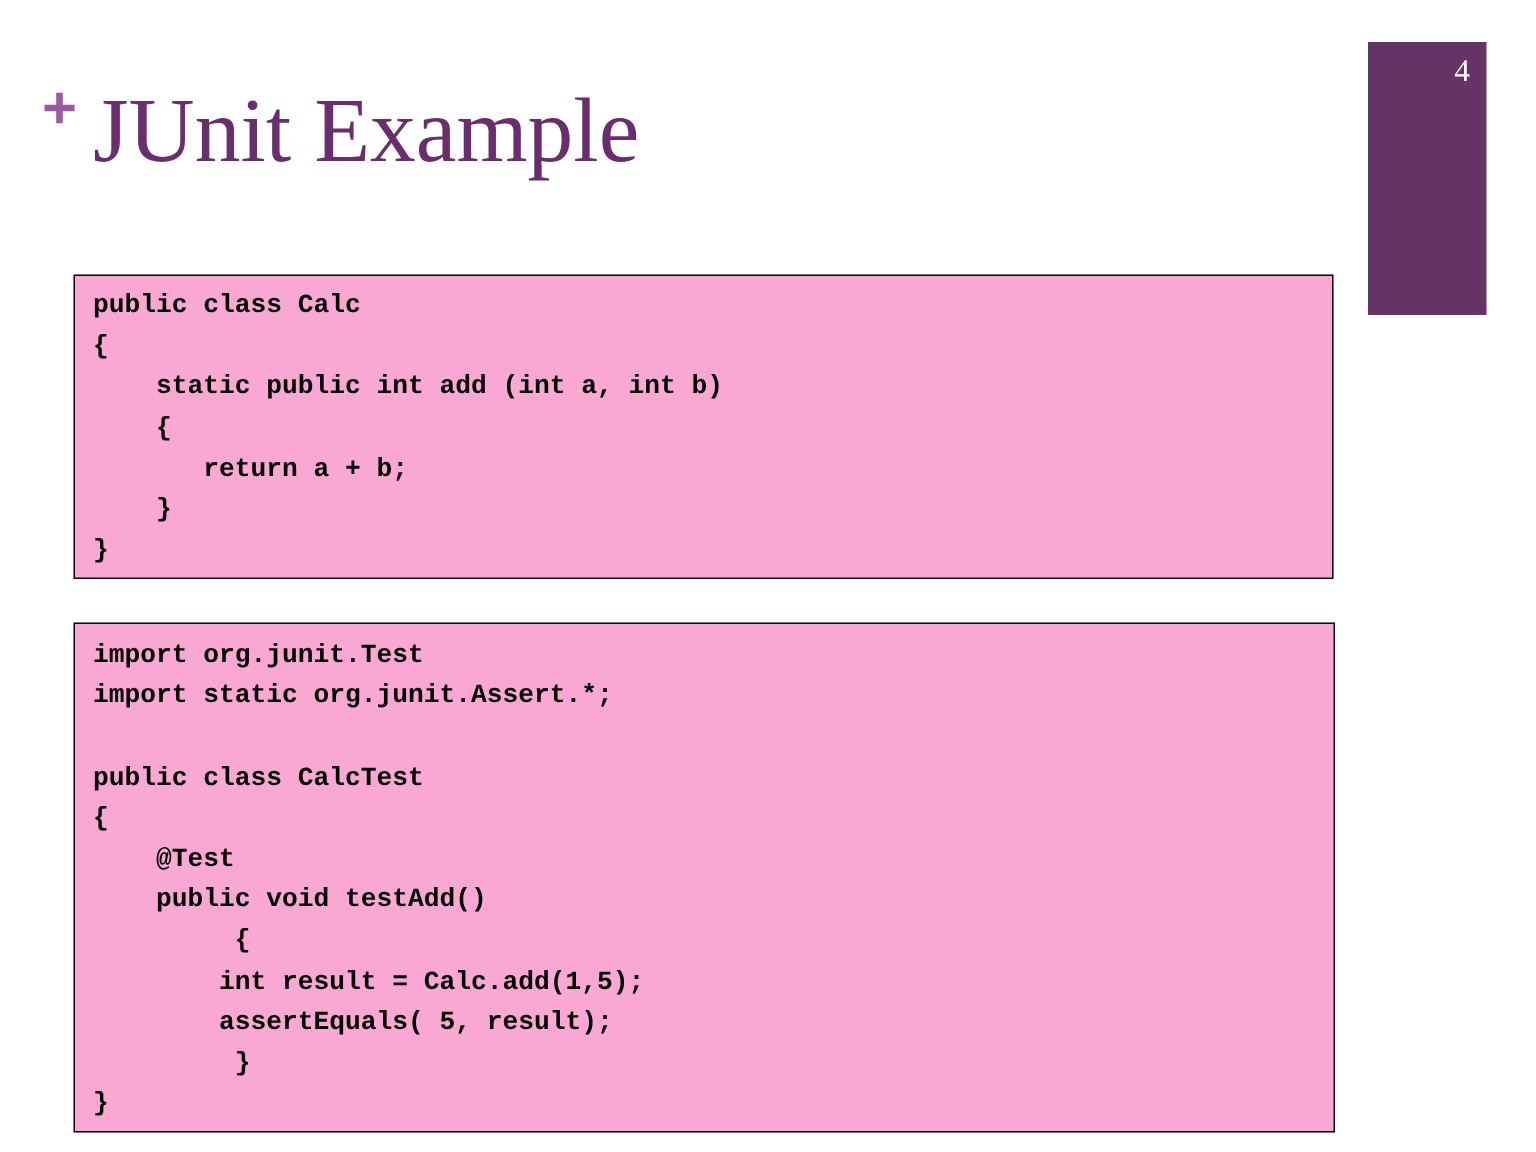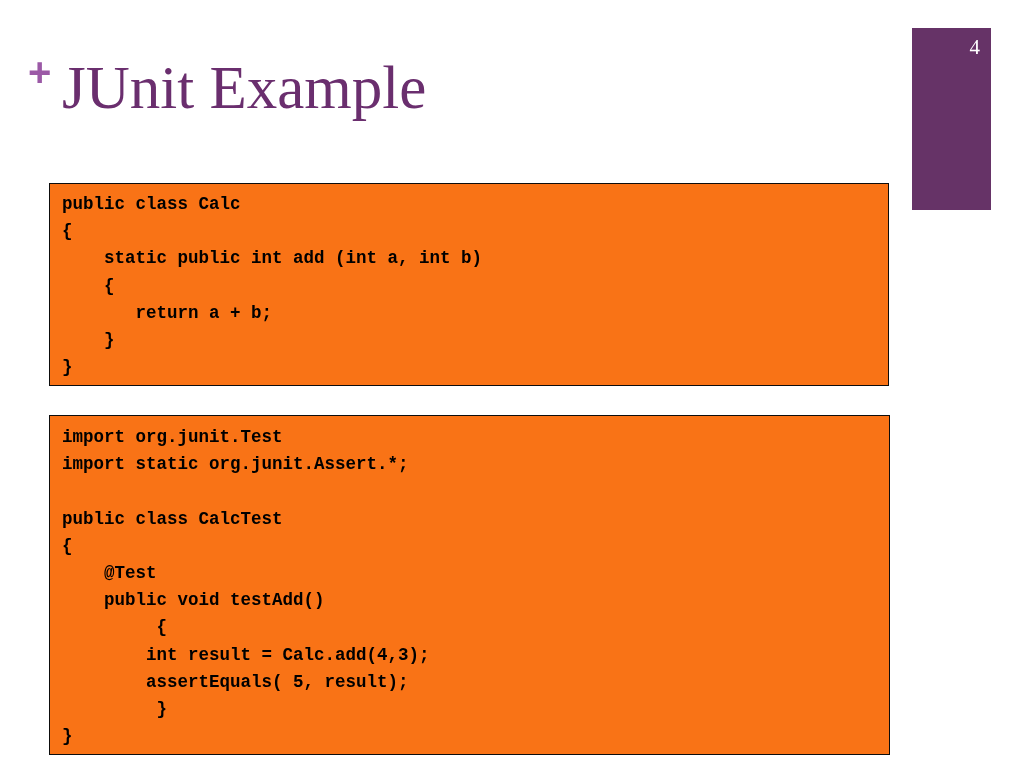--- a/index.html
+++ b/index.html
@@ -62,21 +62,21 @@
     font-family: "Liberation Serif", serif;
     font-size: 61px;
     font-weight: normal;
     line-height: 56px;
     white-space: nowrap;
   }
 
   
   .code-box {
     position: absolute;
-    background: #f97316;
+    background: #f9a8d4;
     border: 1.6px solid #0d0d0d;
     box-sizing: border-box;
   }
   .code-box-1 {
     left: 49px;
     top: 183px;
     width: 840px;
     height: 203px;
   }
   .code-box-2 {
@@ -124,17 +124,17 @@
 
 <div class="code-box code-box-2">
   <pre class="code-text">import org.junit.Test
 import static org.junit.Assert.*;
 
 public class CalcTest
 {
     @Test
     public void testAdd()
          {
-        int result = Calc.add(4,3);
+        int result = Calc.add(1,5);
         assertEquals( 5, result);
          }
 }</pre>
 </div>
 
 </body></html>

